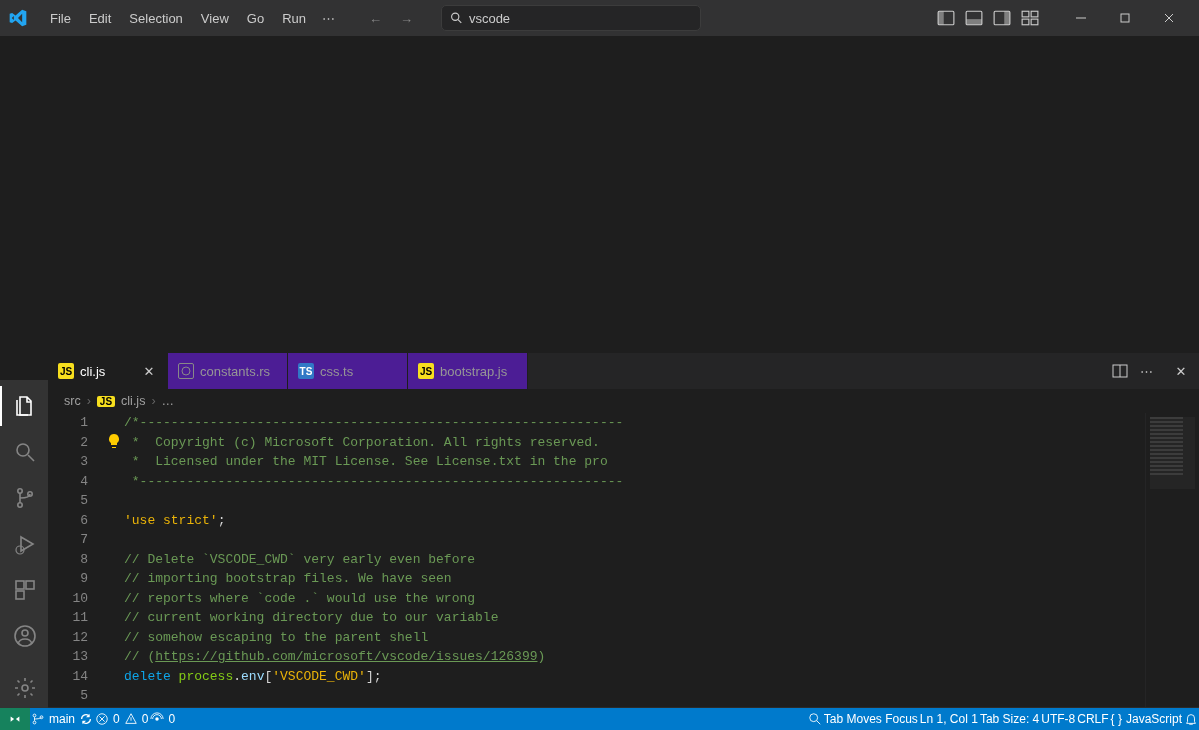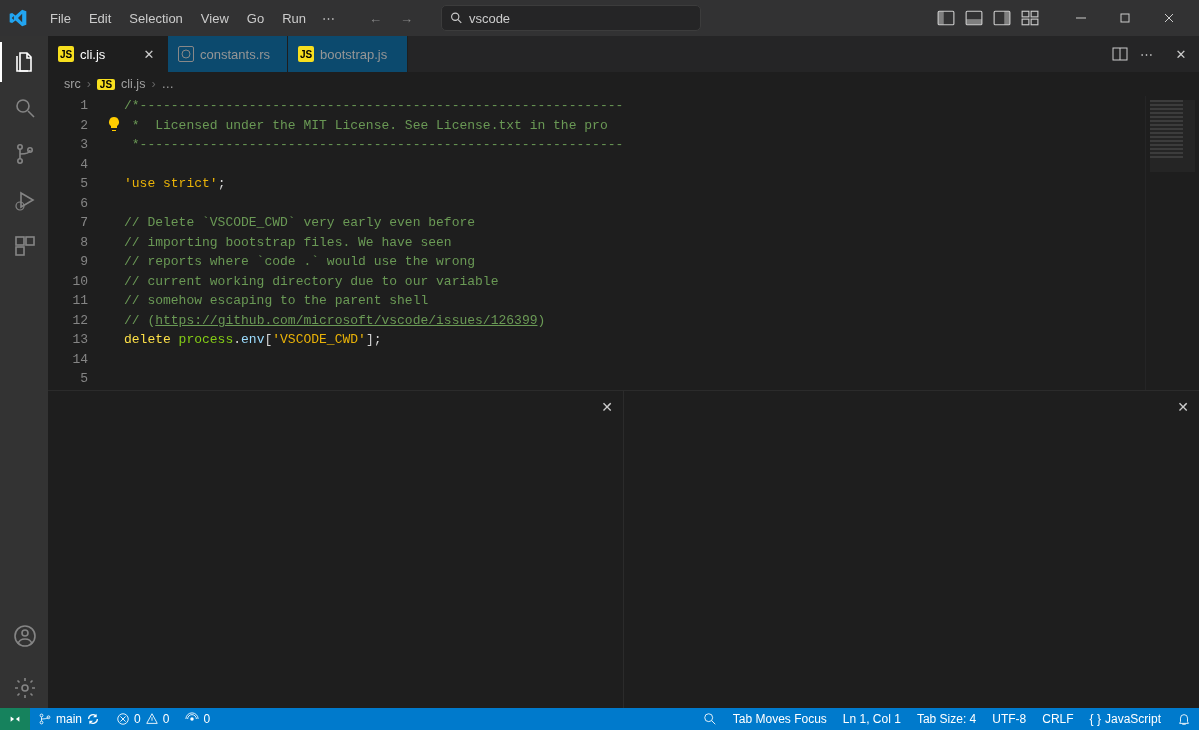--- a/index.html
+++ b/index.html
@@ -33,21 +33,21 @@
   background: transparent; border: none; outline: none;
   color: #ccc; font-size: 13px; width: 100%;
 }
 .spacer { flex: 1; }
 .layout-icons { display: flex; gap: 10px; margin-right: 16px; }
 .layout-icons .layout-btn { width: 18px; height: 18px; cursor: pointer; }
 .win-controls { display: flex; gap: 0; }
 .win-btn { width: 44px; height: 36px; display: flex; align-items: center; justify-content: center; cursor: pointer; }
 
 
-.main { flex: 1; display: flex; overflow: hidden; }
+.main { flex: 1; display: flex; overflow: hidden; align-items: flex-end; }
 .activitybar {
   width: 48px; background: #333333;
   display: flex; flex-direction: column;
   padding-top: 6px; gap: 6px; align-items: center;
 }
 .activitybar .act-btn {
   width: 48px; height: 40px; display: flex;
   align-items: center; justify-content: center;
   color: #858585; cursor: pointer;
   border-left: 2px solid transparent;
@@ -57,21 +57,21 @@
 
 .editor-col { flex: 1; display: flex; flex-direction: column; overflow: hidden; }
 
 .tabs-row {
   height: 36px; background: #252526;
   display: flex; align-items: stretch;
 }
 .tab {
   display: flex; align-items: center;
   padding: 0 10px; gap: 6px;
-  background: #0c4a6e; color: #969696;
+  background: #4c1d95; color: #969696;
   border-right: 1px solid #1e1e1e;
   cursor: pointer;
   min-width: 120px;
 }
 .tab.active { background: #1e1e1e; color: #fff; }
 .tab .file-icon { width: 16px; height: 16px; display: flex; align-items: center; justify-content: center; font-size: 10px; font-weight: bold; border-radius: 2px; }
 .icon-js { background: #f7df1e; color: #000; }
 .icon-ts { background: #3178c6; color: #fff; }
 .icon-rust { border: 1px solid #888; border-radius: 50%; }
 .tab .tab-close { width: 16px; height: 16px; display: flex; align-items: center; justify-content: center; color: #ccc; border-radius: 3px; margin-left: auto; }
@@ -123,21 +123,21 @@
   border-left: 1px solid #252526;
   position: relative;
 }
 .minimap .thumb { position: absolute; top: 4px; left: 4px; right: 4px; height: 72px; background: rgba(150,150,150,0.06); }
 .minimap .mlines { position: absolute; top: 4px; left: 4px; right: 16px; }
 .minimap .ml { height: 2px; background: #3c3c3c; margin-bottom: 2px; }
 
 
 .c-comment { color: #6a9955; }
 .c-string  { color: #eab308; }
-.c-keyword { color: #fde047; }
+.c-keyword { color: #0ea5e9; }
 .c-obj     { color: #84cc16; }
 .c-prop    { color: #9cdcfe; }
 .c-punc    { color: #d4d4d4; }
 .c-link    { color: #6a9955; text-decoration: underline; }
 
 .panel-area {
   flex: 1; background: #1e1e1e;
   border-top: 1px solid #2b2b2b;
   position: relative;
   display: flex;
@@ -148,21 +148,21 @@
   position: absolute; top: 8px; right: 10px;
   color: #ccc; cursor: pointer; font-size: 14px;
 }
 
 .statusbar {
   height: 22px; background: #007acc;
   display: flex; align-items: center;
   font-size: 12px; color: #fff;
 }
 .statusbar .sb-item {
-  padding: 0 8px; height: 100%;
+  padding: 0 1px; height: 100%;
   display: flex; align-items: center; gap: 4px; cursor: pointer;
 }
 .statusbar .sb-remote { background: #16825d; padding: 0 8px; }
 .statusbar .sb-right { margin-left: auto; display: flex; }
 .sb-icon { width: 14px; height: 14px; }
 </style>
 </head>
 <body>
 
 <div class="titlebar">
@@ -287,20 +287,24 @@
         <span>cli.js</span>
         <span class="tab-close">✕</span>
       </div>
       <div class="tab">
         <span class="file-icon icon-rust">
             <svg width="12" height="12" viewBox="0 0 12 12">
               <circle cx="6" cy="6" r="4" fill="none" stroke="#888"></circle>
             </svg>
           </span>
         <span>constants.rs</span>
+      </div>
+      <div class="tab">
+        <span class="file-icon icon-ts">TS</span>
+        <span>css.ts</span>
       </div>
       <div class="tab">
         <span class="file-icon icon-js">JS</span>
         <span>bootstrap.js</span>
       </div>
       <div class="tabs-gap"></div>
       <div class="editor-toolbar">
         <svg class="tb-btn" width="16" height="16" viewBox="0 0 16 16">
             <rect x="1" y="2" width="14" height="12" fill="none" stroke="currentColor"></rect>
             <line x1="8" y1="2" x2="8" y2="14" stroke="currentColor"></line>
@@ -336,20 +340,21 @@
             <div class="linenum">12</div>
             <div class="linenum">13</div>
             <div class="linenum">14</div>
             <div class="linenum">5</div>
           </div>
         <div class="code-area" id="code">
           <svg class="lightbulb" viewBox="0 0 16 16">
               <path fill="#ffcc00" d="M8 1a5 5 0 00-3 9v2h6v-2a5 5 0 00-3-9zM6 14h4v1H6z"></path>
             </svg>
         <div class="code-line" style="padding-left: 18px;"><span class="c-comment">/*--------------------------------------------------------------</span></div>
+            <div class="code-line" style="padding-left: 18px;"><span class="c-comment"> *  Copyright (c) Microsoft Corporation. All rights reserved.</span></div>
             <div class="code-line" style="padding-left: 18px;"><span class="c-comment"> *  Licensed under the MIT License. See License.txt in the pro</span></div>
             <div class="code-line" style="padding-left: 18px;"><span class="c-comment"> *--------------------------------------------------------------</span></div>
             <div class="code-line" style="padding-left: 18px;"></div>
             <div class="code-line" style="padding-left: 18px;"><span class="c-string">'use strict'</span><span class="c-punc">;</span></div>
             <div class="code-line" style="padding-left: 18px;"></div>
             <div class="code-line" style="padding-left: 18px;"><span class="c-comment">// Delete `VSCODE_CWD` very early even before</span></div>
             <div class="code-line" style="padding-left: 18px;"><span class="c-comment">// importing bootstrap files. We have seen</span></div>
             <div class="code-line" style="padding-left: 18px;"><span class="c-comment">// reports where `code .` would use the wrong</span></div>
             <div class="code-line" style="padding-left: 18px;"><span class="c-comment">// current working directory due to our variable</span></div>
             <div class="code-line" style="padding-left: 18px;"><span class="c-comment">// somehow escaping to the parent shell</span></div>

